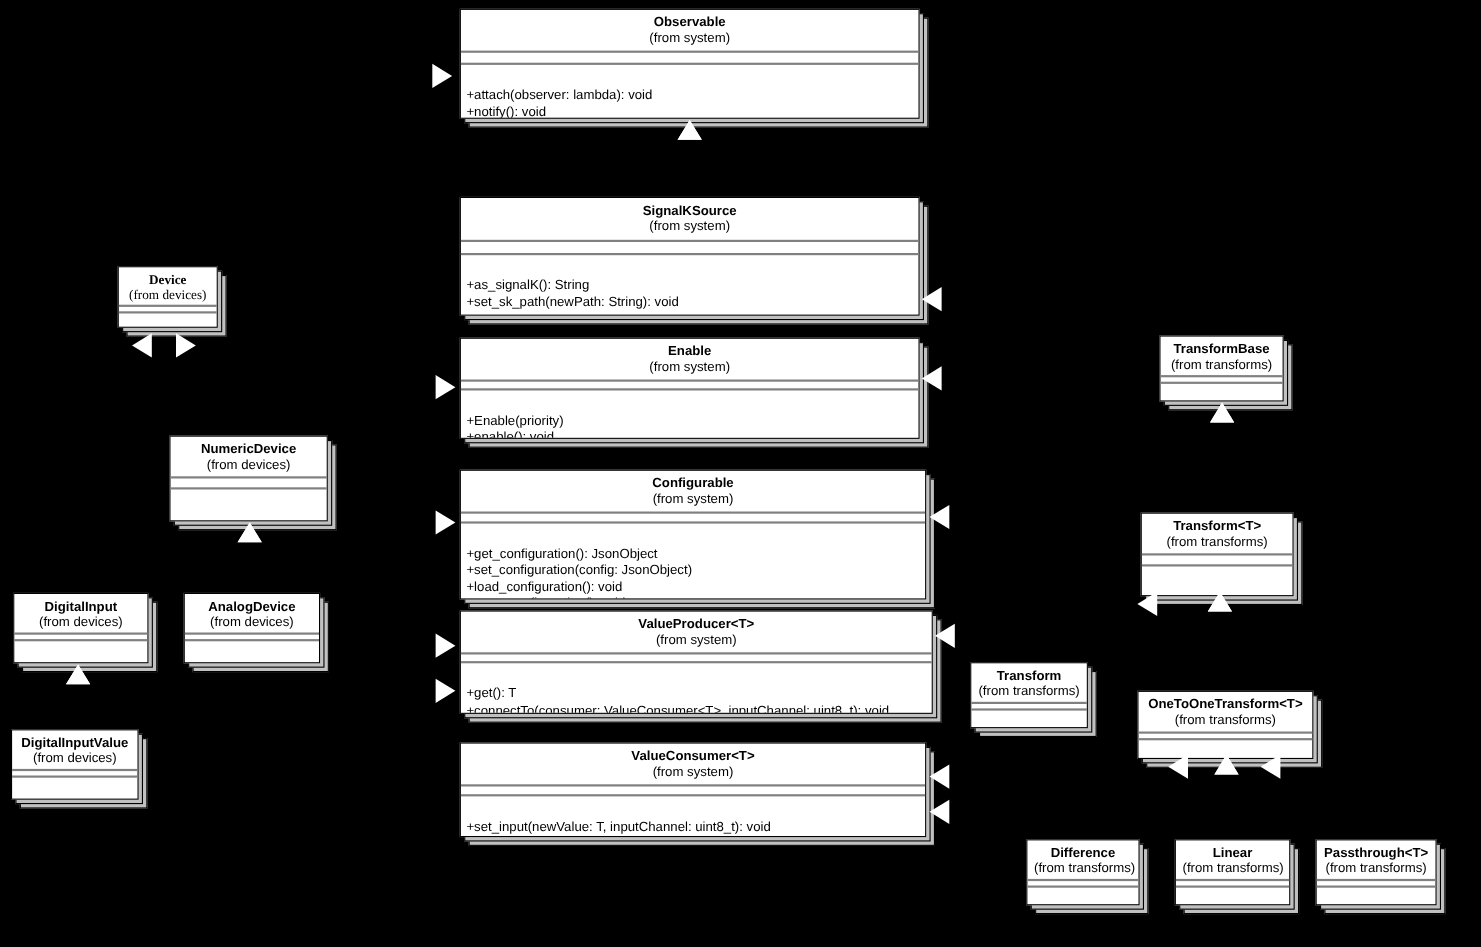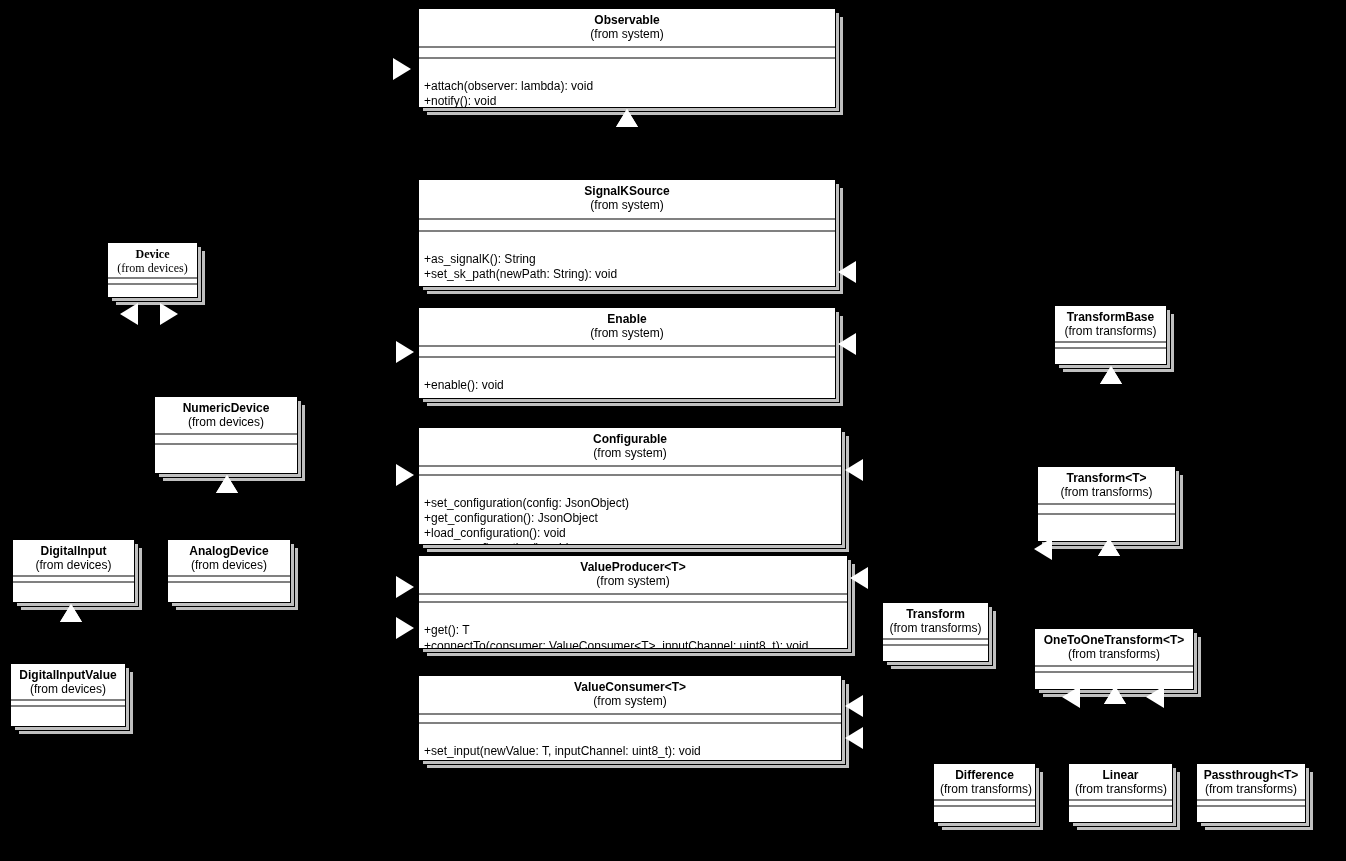--- a/index.html
+++ b/index.html
@@ -159,36 +159,37 @@
       <div class="uml-class" style="left: 418px; top: 307px; width: 418px; height: 92px;">
         <div class="stack s1"></div>
         <div class="stack s2"></div>
         <div class="card">
           <div class="uml-head" style="height: 39px;">
             <div class="uml-name">Enable</div>
             <div class="uml-pkg">(from system)</div>
           </div>
           <div class="uml-attrs" style="height: 11px;"></div>
           <div class="uml-ops">
+            <div class="op">+Enable(priority)</div>
             <div class="op">+enable(): void</div>
           </div>
         </div>
       </div>
       <div class="uml-class" style="left: 418px; top: 427px; width: 424px; height: 118px;">
         <div class="stack s1"></div>
         <div class="stack s2"></div>
         <div class="card">
           <div class="uml-head" style="height: 39px; text-align: center;">
             <div class="uml-name">Configurable</div>
             <div class="uml-pkg">(from system)</div>
           </div>
           <div class="uml-attrs" style="height: 11px;"></div>
           <div class="uml-ops">
+            <div class="op">+get_configuration(): JsonObject</div>
             <div class="op">+set_configuration(config: JsonObject)</div>
-            <div class="op">+get_configuration(): JsonObject</div>
             <div class="op">+load_configuration(): void</div>
             <div class="op">+save_configuration(): void</div>
           </div>
         </div>
       </div>
       <div class="uml-class" style="left: 418px; top: 555px; width: 430px; height: 94px;">
         <div class="stack s1"></div>
         <div class="stack s2"></div>
         <div class="card">
           <div class="uml-head" style="height: 39px;">

